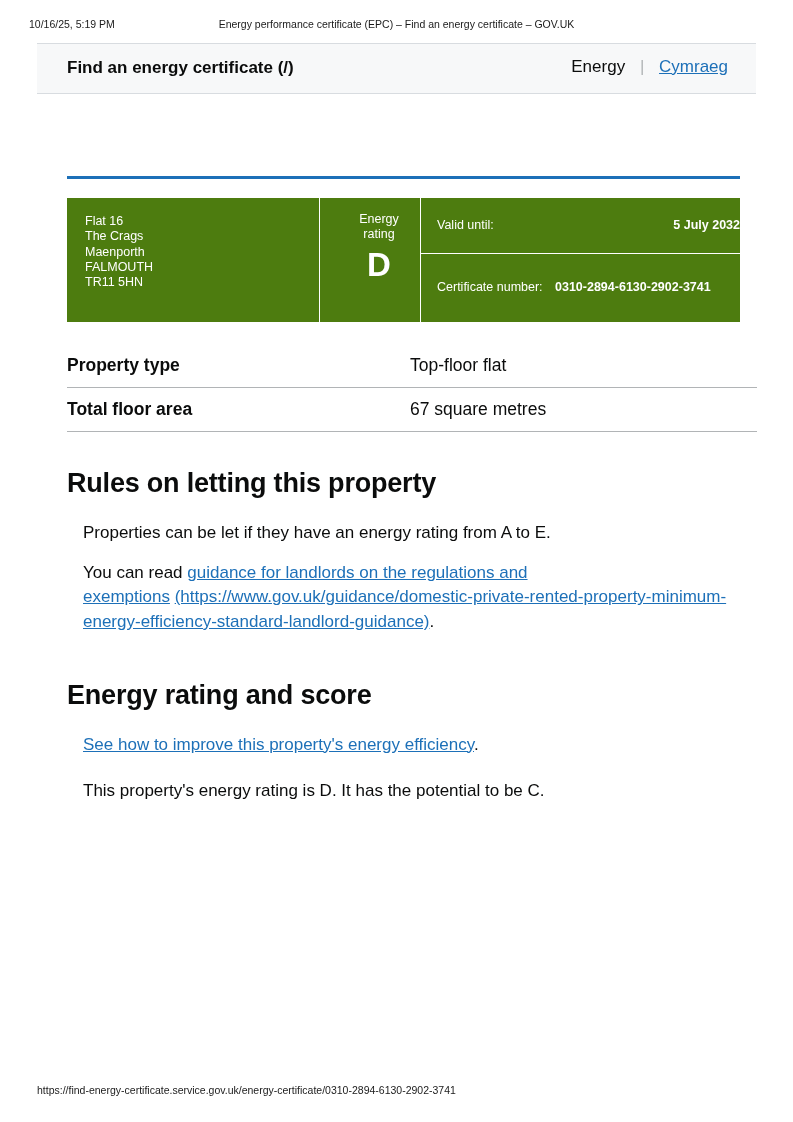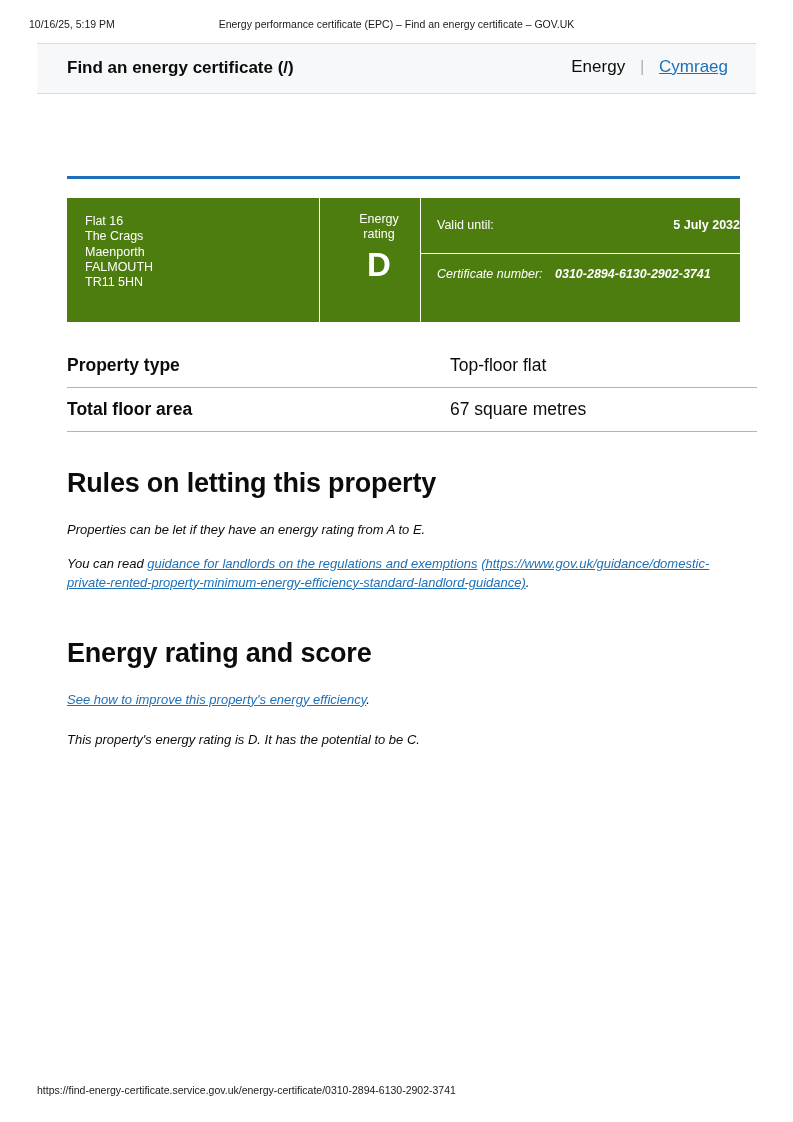--- a/index.html
+++ b/index.html
@@ -179,41 +179,40 @@
     box-sizing: border-box;
   }
   .meta-row.first {
     height: 56px;
     border-bottom: 1px solid #ffffff;
     align-items: center;
     justify-content: space-between;
   }
   .meta-row.second {
     height: 68px;
-    font-style: italic;
+    align-items: center;
   }
   .meta-key {
     width: 118px;
     flex: none;
   }
   .meta-val {
     font-weight: bold;
   }
 
   
   .detail-table {
     margin-top: 22px;
     width: 690px;
   }
   .detail-row {
     display: flex;
     align-items: center;
     height: 43px;
     border-bottom: 1px solid #b1b4b6;
-    gap: 40px;
   }
   .detail-key {
     width: 343px;
     font-size: 17.5px;
     font-weight: bold;
     color: #0b0c0c;
   }
   .detail-val {
     font-size: 17.5px;
     color: #0b0c0c;
@@ -225,26 +224,25 @@
     font-weight: bold;
     margin: 36px 0 0 0;
     color: #0b0c0c;
     letter-spacing: -0.2px;
   }
   h2.section-title.second {
     margin-top: 45px;
   }
 
   p.body-text {
-    font-size: 13px;
+    font-size: 17px;
     line-height: 1.45;
-    margin: 22px 0 0 0;
+    margin: 22px 0 0 16px;
     color: #0b0c0c;
     max-width: 665px;
-    font-style: italic;
   }
   p.body-text.tight {
     margin-top: 15px;
   }
   .inline-link {
     color: #1d70b8;
     text-decoration: underline;
     word-break: break-word;
   }
   .url-note {

